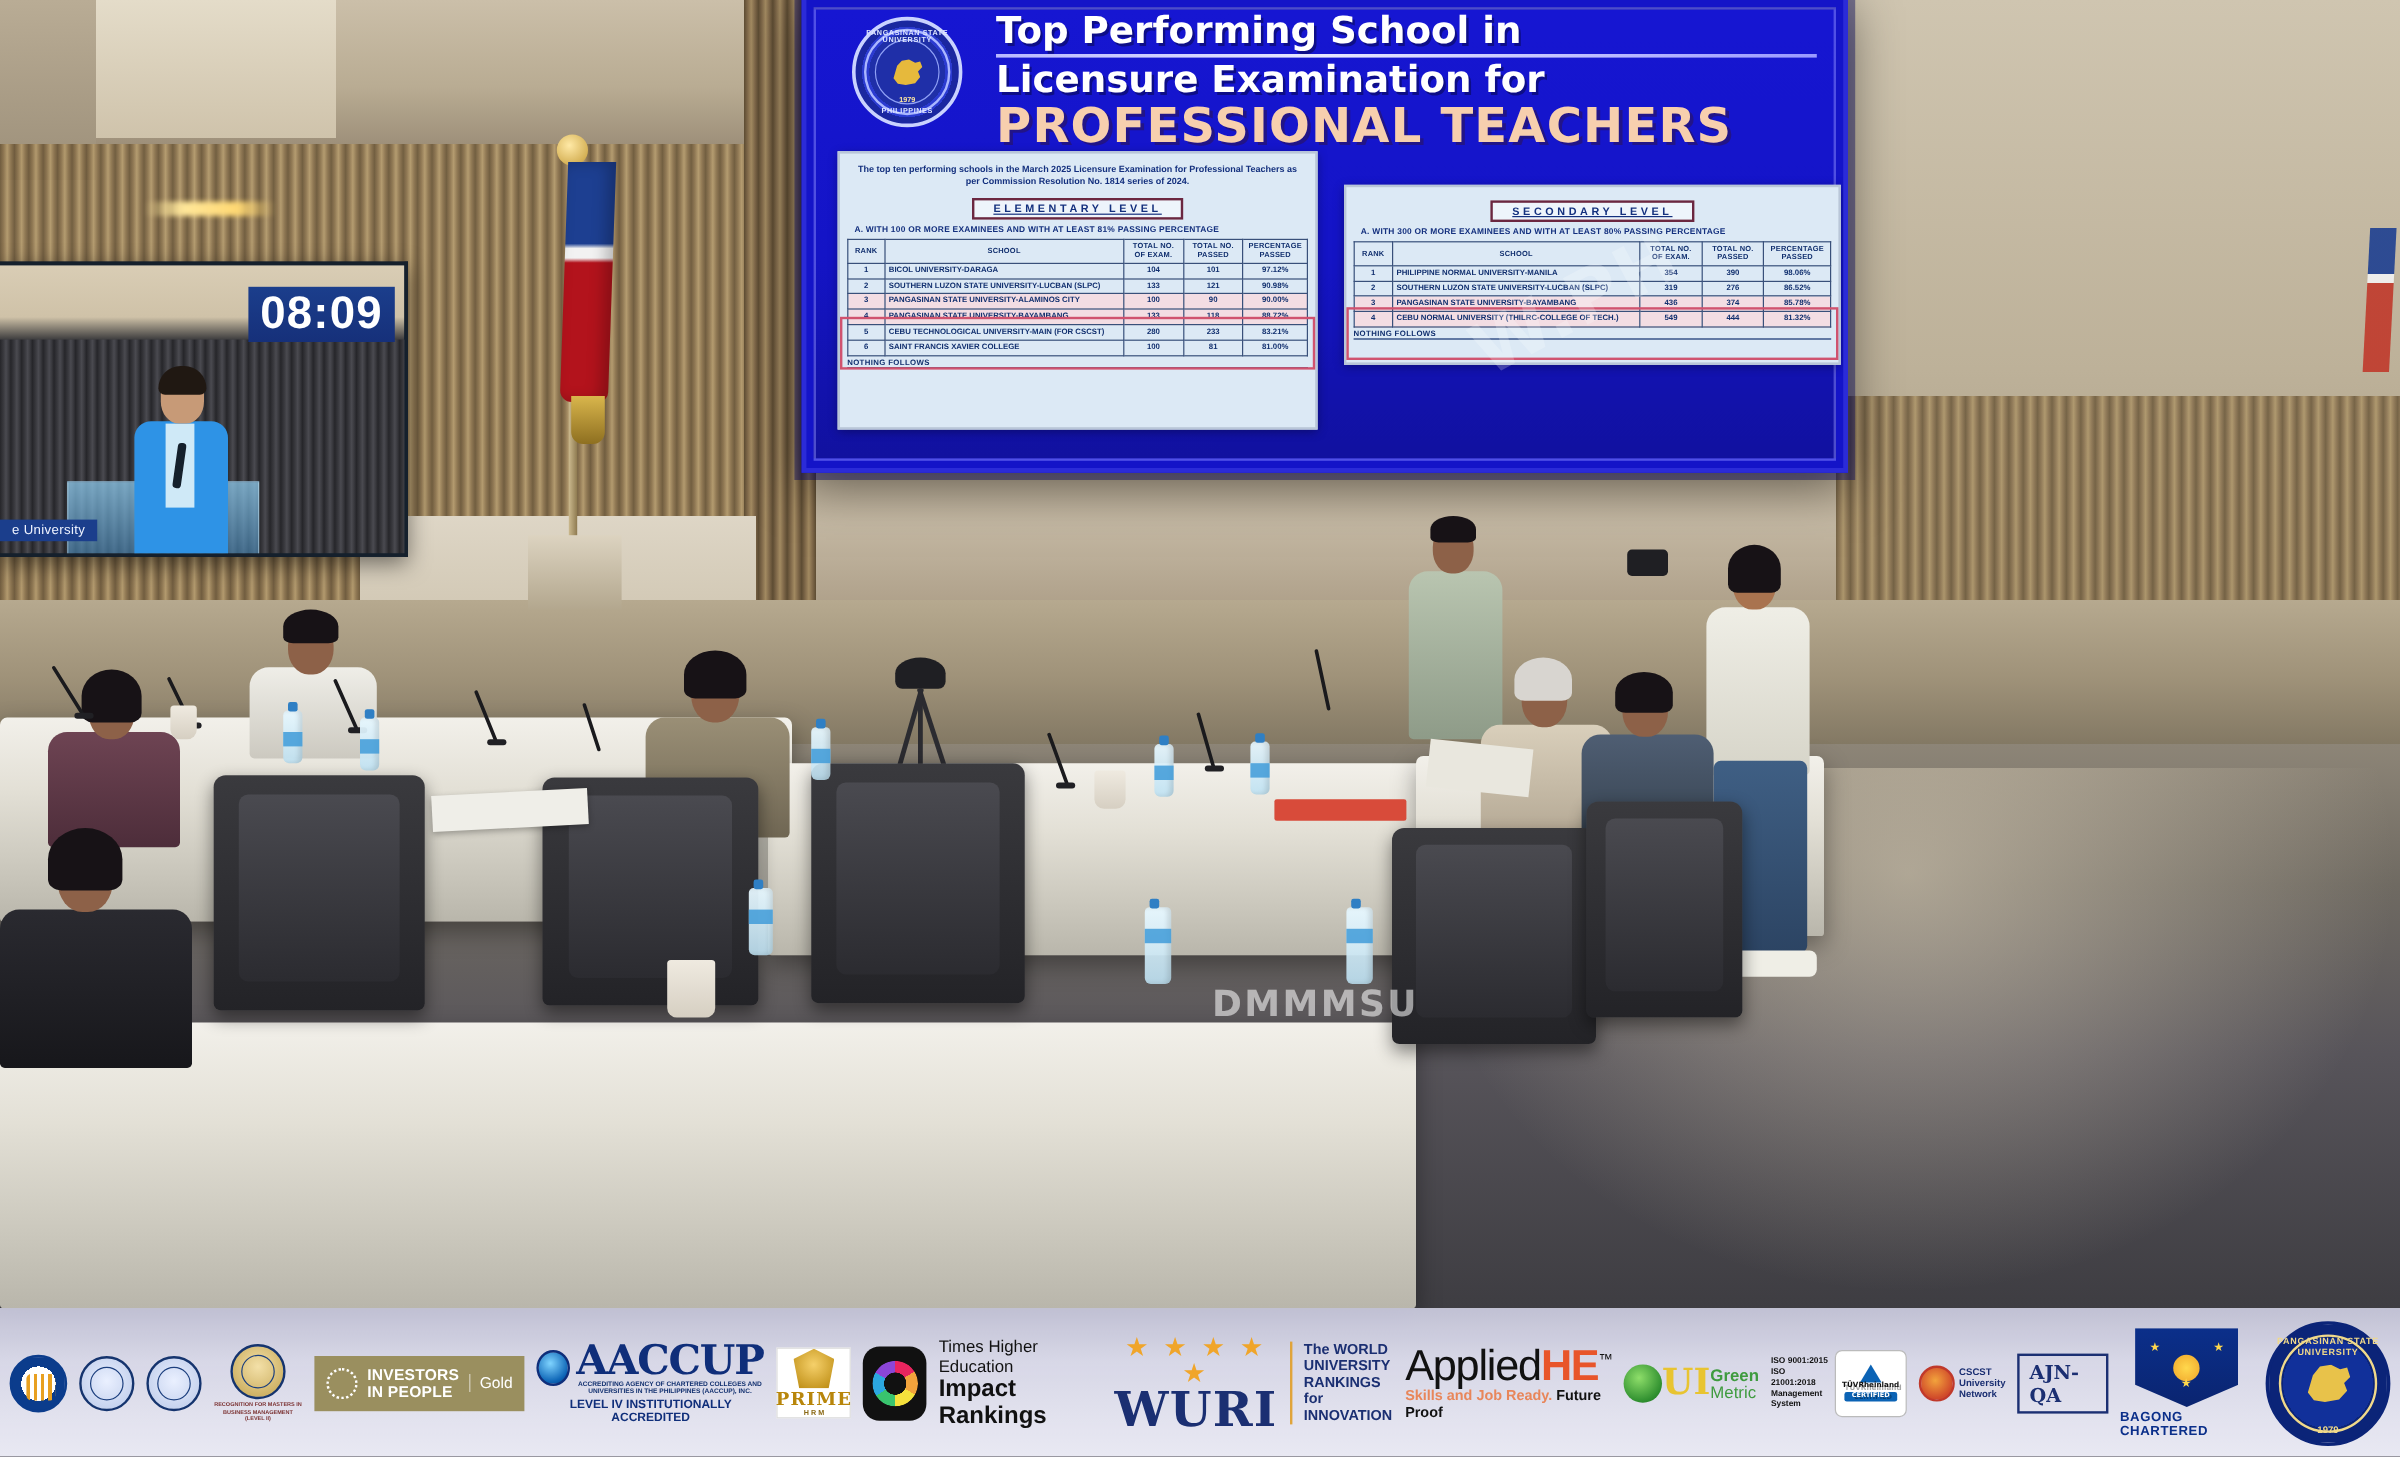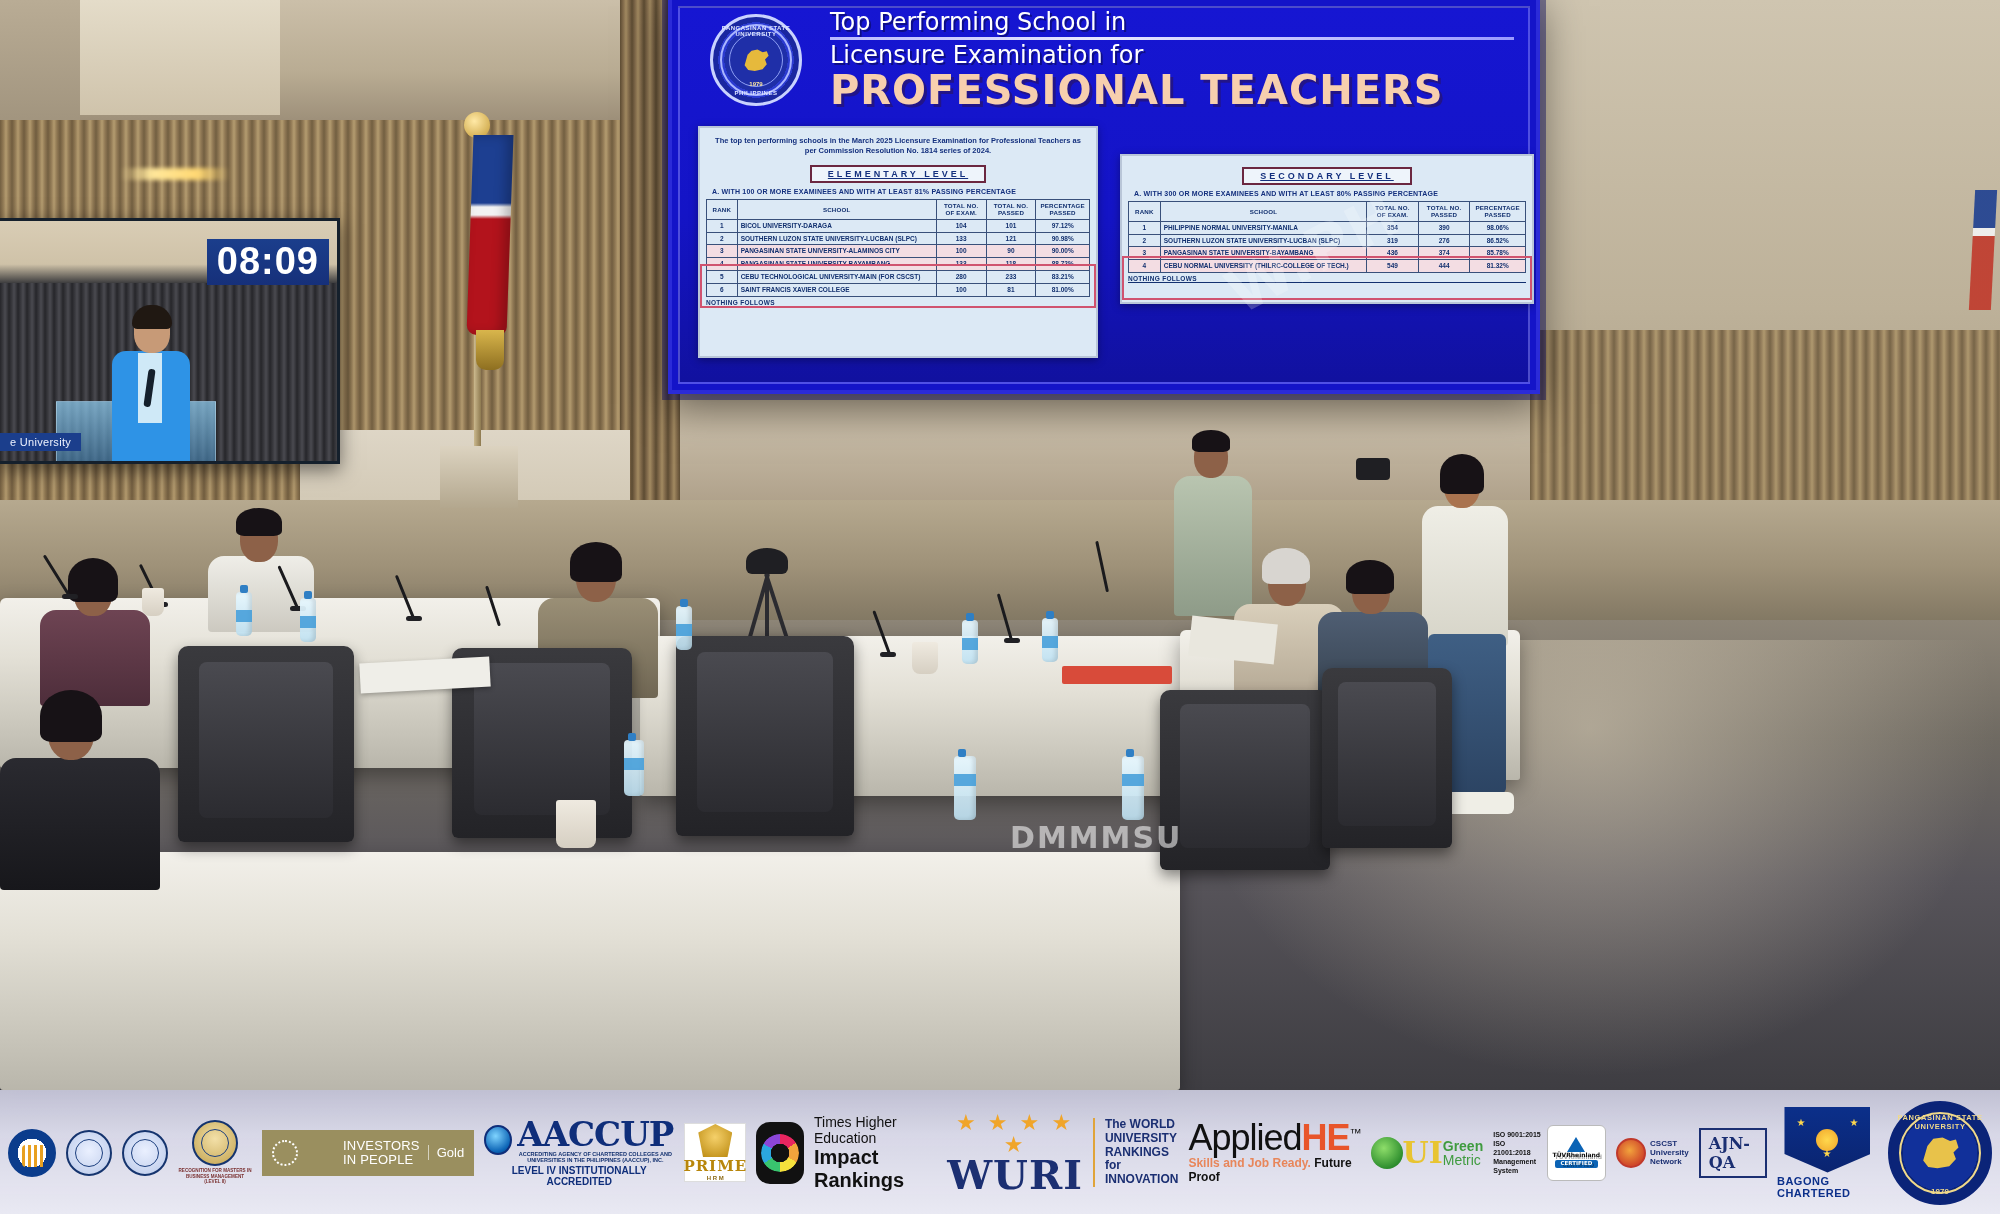--- a/index.html
+++ b/index.html
@@ -142,21 +142,21 @@
     font-size:6px; letter-spacing:.5px; font-weight:700;
   }
   .seal-text-top { top:8px; }
   .seal-text-bot { bottom:7px; }
   .seal-year { position:absolute; left:0; right:0; bottom:16px; text-align:center; color:#ffe9a0; font-size:6px; font-weight:700; }
   .seal-lion { width:30px; height:26px; background:#e6b93c;
     clip-path: polygon(12% 70%, 22% 30%, 35% 14%, 55% 10%, 72% 20%, 86% 16%, 92% 34%, 80% 48%, 86% 66%, 72% 86%, 46% 92%, 24% 88%);
   }
   .title-wrap { position:absolute; left:150px; top:2px; right:14px; }
   .t1, .t2 {
-    color:#ffffff; font-weight:400; font-size:24px; line-height:1.06;
+    color:#ffffff; font-weight:700; font-size:31px; line-height:1.06;
     text-shadow: 2px 2px 0 rgba(0,0,0,.35);
     font-family:"DejaVu Sans", sans-serif;
   }
   .t-rule { height:3px; background:linear-gradient(90deg,#b9b9ff,#e8e8ff 40%, #9a9aff); margin:2px 0 3px 0; width:100%; }
   .t3 {
     color:#f7cfae; font-weight:700; font-size:40px; letter-spacing:1px; line-height:1.05;
     text-shadow: 3px 3px 0 rgba(60,20,10,.35);
     font-family:"DejaVu Sans", sans-serif;
   }
 
@@ -273,21 +273,21 @@
       repeating-linear-gradient(90deg,#e8a020 0 3px, transparent 3px 6px);
     border-radius:4px;
   }
   .iip {
     background:#9a8f5f; color:#fff; padding:8px 10px; display:flex; align-items:center; gap:8px;
     height:46px;
   }
   .iip .wreath {
     width:26px;height:26px;border-radius:50%;
     border:2px dotted #fff; }
-  .iip .t { font-size:13px; font-weight:400; line-height:1.05; letter-spacing:.2px;margin-left:37px; }
+  .iip .t { font-size:13px; font-weight:700; line-height:1.05; letter-spacing:.2px; }
   .iip .gold { font-size:13px; border-left:1px solid rgba(255,255,255,.6); padding-left:8px; }
   .aaccup { text-align:center; }
   .aaccup .big { color:#0f2e7a; font-weight:800; font-size:34px; letter-spacing:-1px; line-height:.95;
     font-family:"DejaVu Serif", serif; }
   .aaccup .sm { color:#12306f; font-size:5.5px; font-weight:700; line-height:1.1; }
   .aaccup .lvl { color:#0f2e7a; font-size:10px; font-weight:800; margin-top:2px; }
   .aaccup-row { display:flex; align-items:center; gap:4px; }
   .aaccup-globe { width:30px;height:30px;border-radius:50%;
     background: radial-gradient(circle at 40% 35%, #7fd4ff, #0b63b5 70%, #063a75);
     border:2px solid #0f2e7a; }

